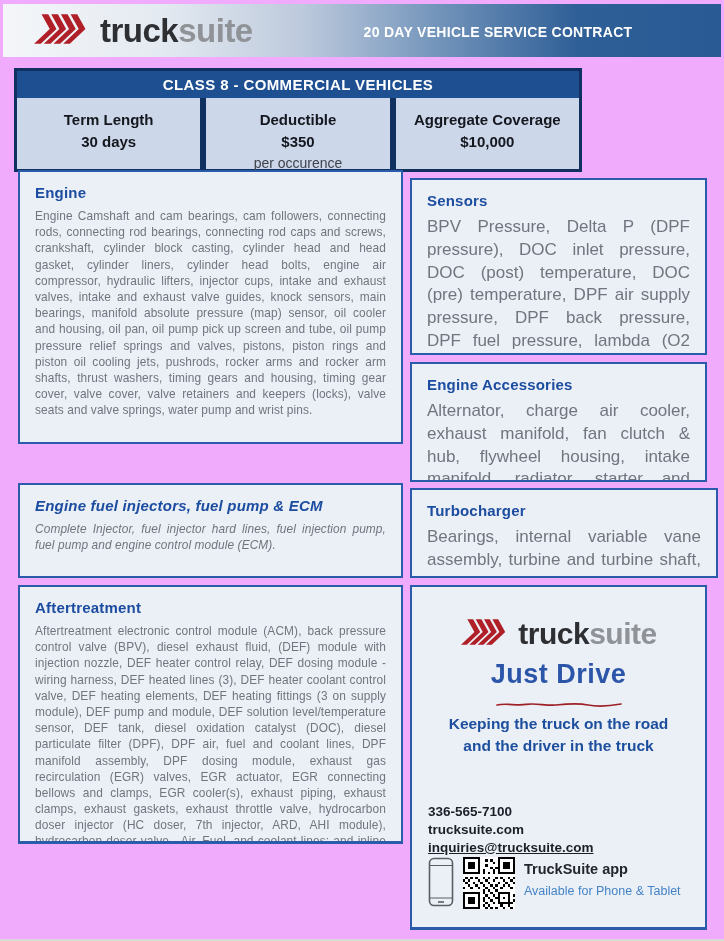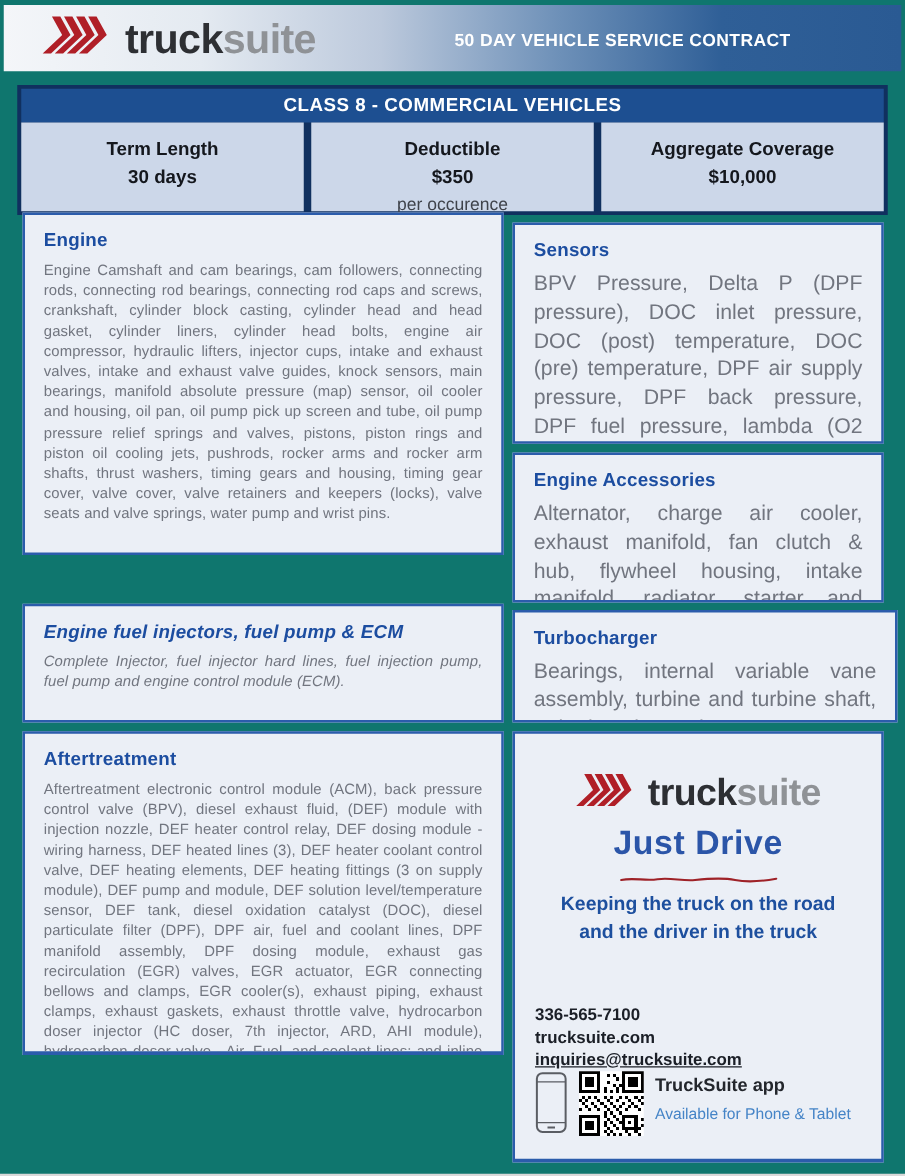--- a/index.html
+++ b/index.html
@@ -1,39 +1,39 @@
 <!DOCTYPE html>
 <html><head>
 <meta charset="utf-8">
 <style>
   * { margin:0; padding:0; box-sizing:border-box; }
   html,body { background:#ffffff; }
   .page {
-    position:relative; width:724px; height:941px; background:#0f766e;
+    position:relative; width:724px; height:941px; background:#f0abfc;
     font-family:"Liberation Sans", sans-serif; overflow:hidden;
     border-bottom:2px solid #d9d9d9;
   }
 
   
   .hdr {
     position:absolute; left:3px; top:4px; width:718px; height:53px;
     background:linear-gradient(90deg,#f4f6f9 0%,#e4eaf1 22%,#bcc9dc 42%,#6d90b8 62%,#2f5f97 80%,#2a5a93 100%);
     display:flex; align-items:center;
   }
   .brand { display:flex; align-items:center; gap:9px; margin-left:30px; }
   .wordmark { font-size:33px; font-weight:bold; letter-spacing:-0.5px; line-height:1; }
   .wm-dark { color:#2d2f33; }
   .wm-gray { color:#8f9296; }
   .hdr-titles { position:absolute; left:330px; width:330px; text-align:center; color:#ffffff; }
   .hdr-title { font-size:19px; font-weight:bold; letter-spacing:0.4px; }
   .hdr-sub { font-size:14px; font-weight:bold; letter-spacing:0.3px; margin-top:2px; }
 
   
   .tbl {
-    position:absolute; left:14px; top:68px; width:696px; height:104px;
+    position:absolute; left:14px; top:68px; width:568px; height:104px;
     border:3px solid #10305f; background:#10305f;
   }
   .tbl-banner {
     height:27px; background:#1d4f91; color:#ffffff;
     display:flex; align-items:center; justify-content:center;
     font-size:15px; font-weight:bold; letter-spacing:0.4px;
   }
   .tbl-row { display:flex; gap:6px; height:71px; }
   .tbl-cell {
     flex:1; background:#ccd7e9; display:flex; flex-direction:column;
@@ -86,21 +86,21 @@
             <path d="M2 2h9l16 20L11 42H2l16-20z"></path>
             <path d="M15 2h9l16 20L24 42h-9l16-20z"></path>
             <path d="M28 2h9l16 20L37 42h-9l16-20z"></path>
             <path d="M41 2h9l16 20L50 42h-9l16-20z"></path>
           </g>
         </svg>
       </span>
       <span class="wordmark"><span class="wm-dark">truck</span><span class="wm-gray">suite</span></span>
     </div>
     <div class="hdr-titles">
-      <div class="hdr-sub">50 DAY VEHICLE SERVICE CONTRACT</div>
+      <div class="hdr-sub">20 DAY VEHICLE SERVICE CONTRACT</div>
     </div>
   </div>
 
   <div class="tbl">
     <div class="tbl-banner">CLASS 8 - COMMERCIAL VEHICLES</div>
     <div class="tbl-row">
       <div class="tbl-cell">
         <div class="cell-label">Term Length</div>
         <div class="cell-value">30 days</div>
         <div class="cell-note"></div>

